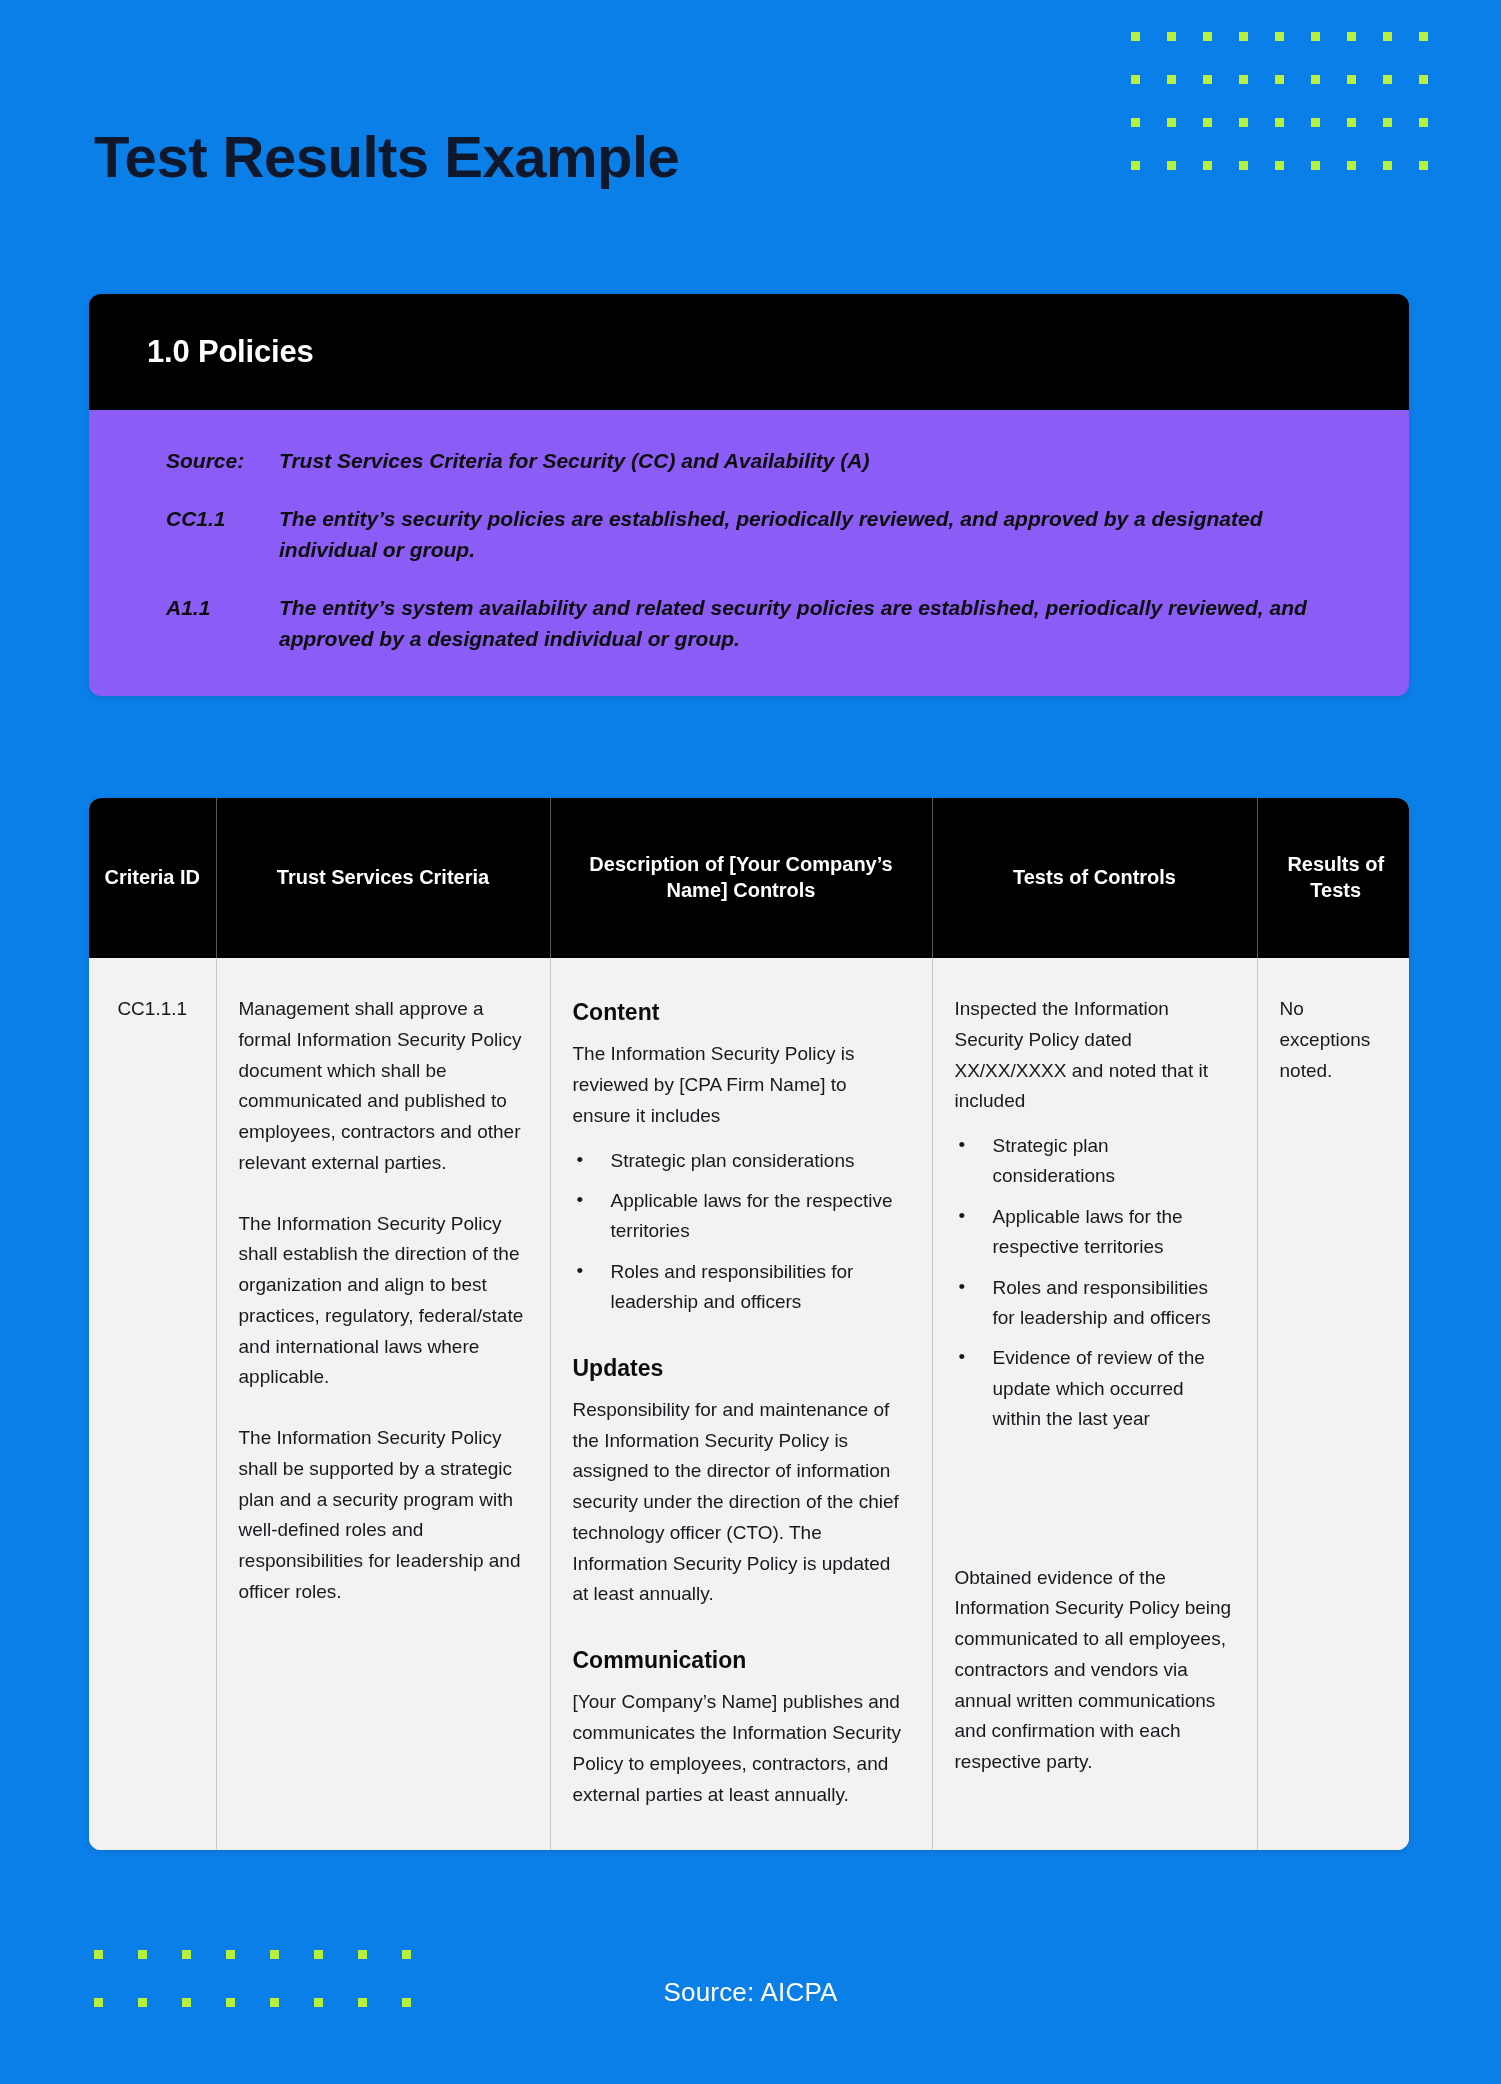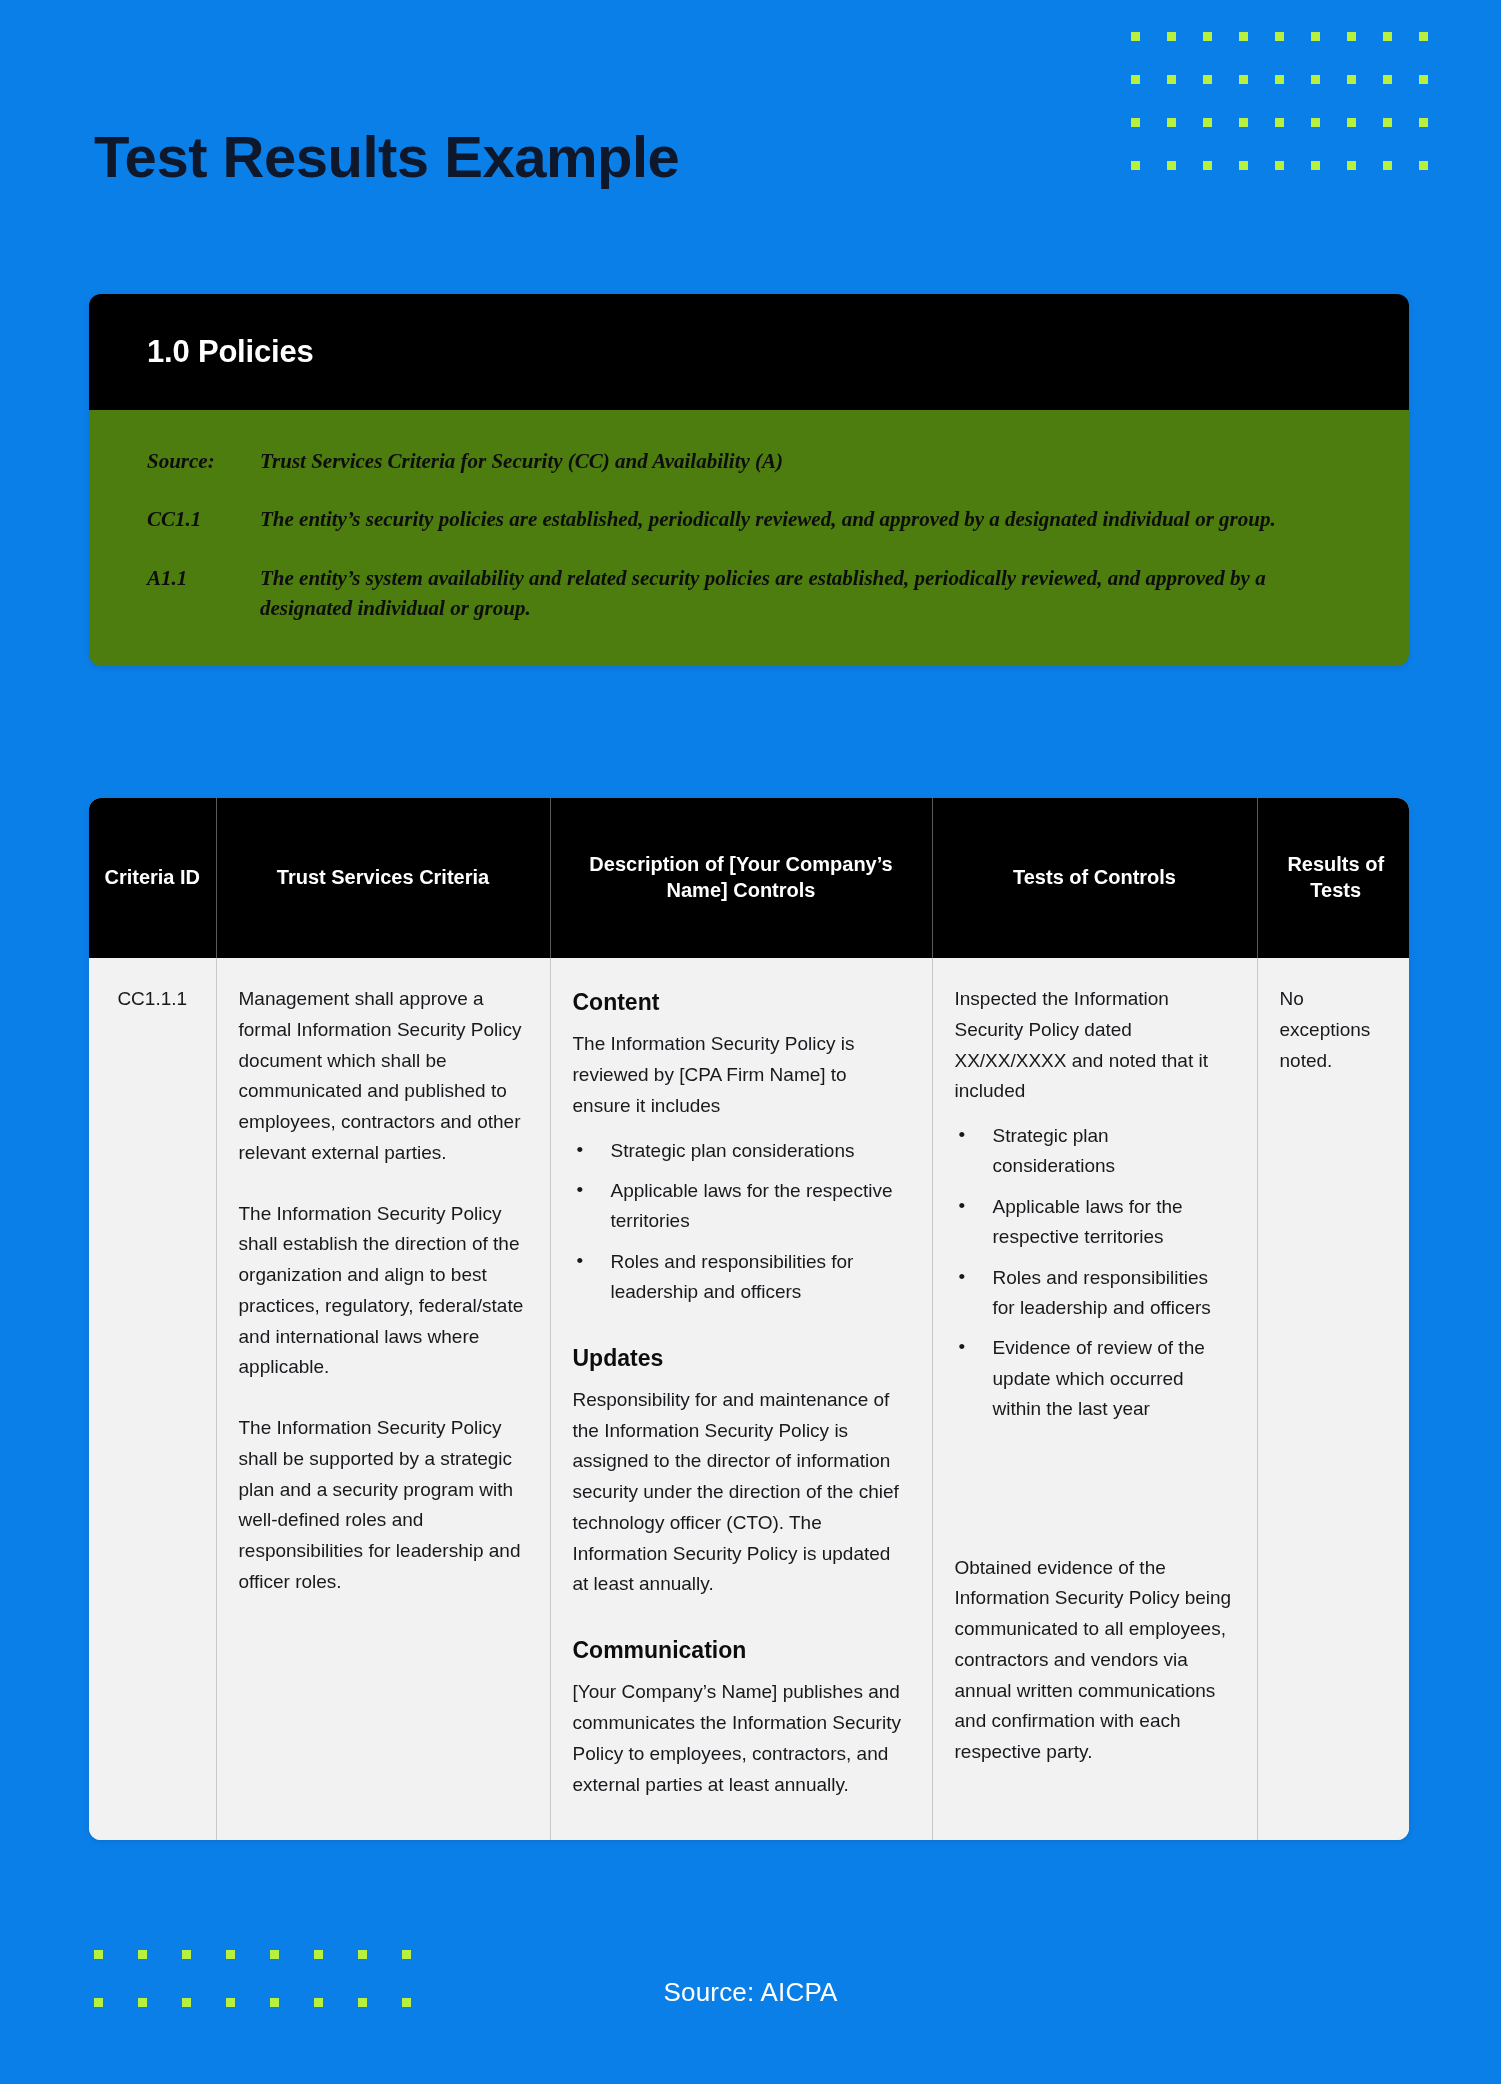--- a/index.html
+++ b/index.html
@@ -69,23 +69,22 @@
   }
   .policy-header {
     background: #000000;
     color: #ffffff;
     padding: 40px 58px;
     font-size: 31px;
     font-weight: 700;
     letter-spacing: -0.2px;
   }
   .policy-body {
-    background: #4d7c0f;
-    padding: 36px 58px 42px 58px;
-    font-family: Liberation Serif, serif;
+    background: #8b5cf6;
+    padding: 36px 58px 42px 77px;
   }
   .policy-row {
     display: flex;
     align-items: flex-start;
     margin-bottom: 28px;
     font-style: italic;
     font-weight: 700;
     color: #0d0d0d;
     font-size: 21px;
     line-height: 1.45;
@@ -125,21 +124,21 @@
     border-right: 1px solid #5a5a5a;
   }
   thead th:last-child { border-right: none; padding-left: 17px; }
   thead tr { height: 160px; }
 
   tbody td {
     background: #f2f2f2;
     color: #17191c;
     font-size: 19px;
     line-height: 1.62;
-    padding: 26px 22px 40px 22px;
+    padding: 36px 22px 40px 22px;
     vertical-align: top;
     border-right: 1px solid #c9c9c9;
   }
   tbody td:last-child { border-right: none; }
 
   .col-id    { width: 127px; }
   .col-tsc   { width: 334px; }
   .col-desc  { width: 382px; }
   .col-tests { width: 325px; }
   .col-res   { width: 152px; }

